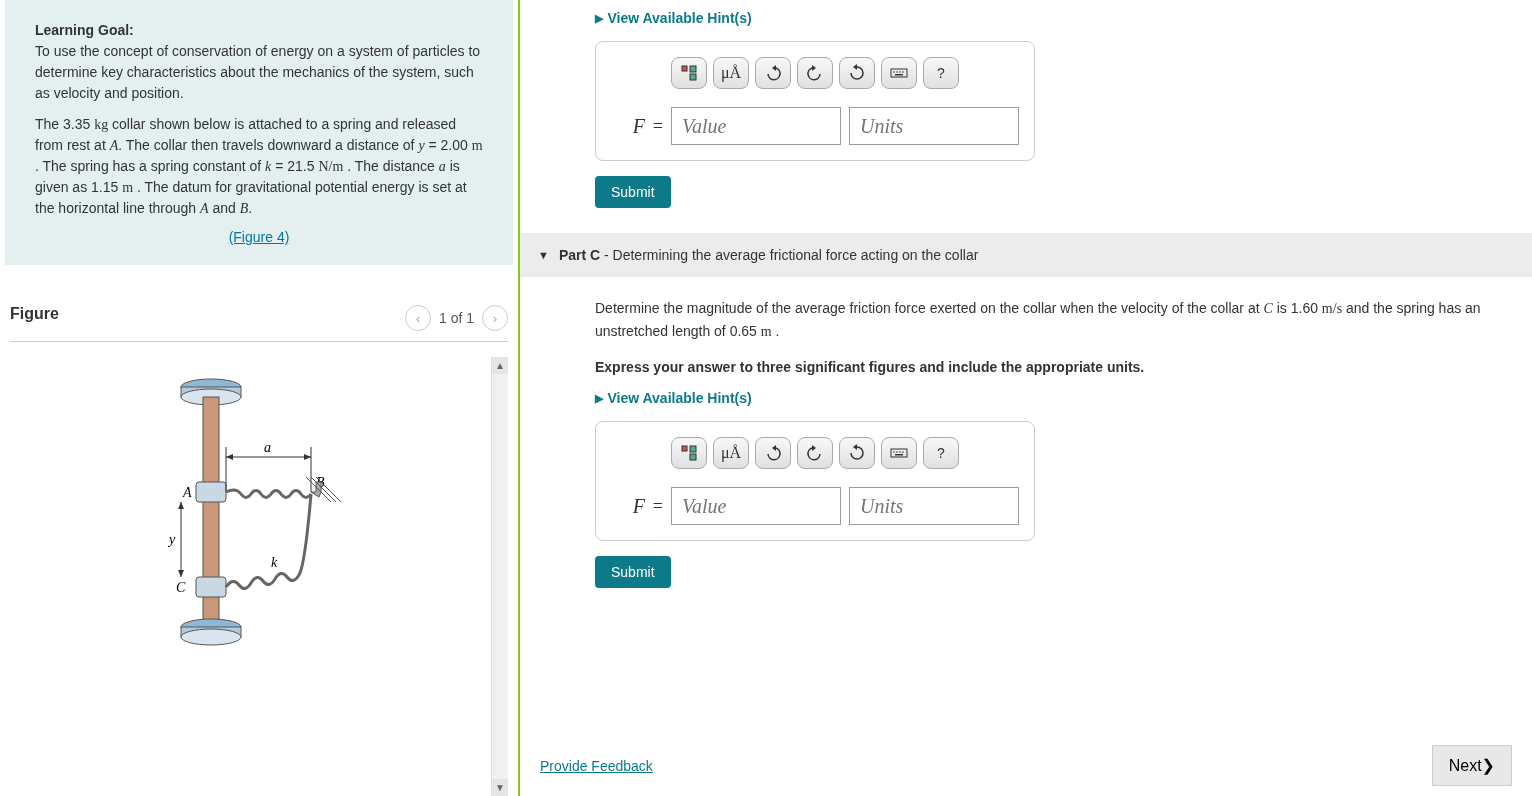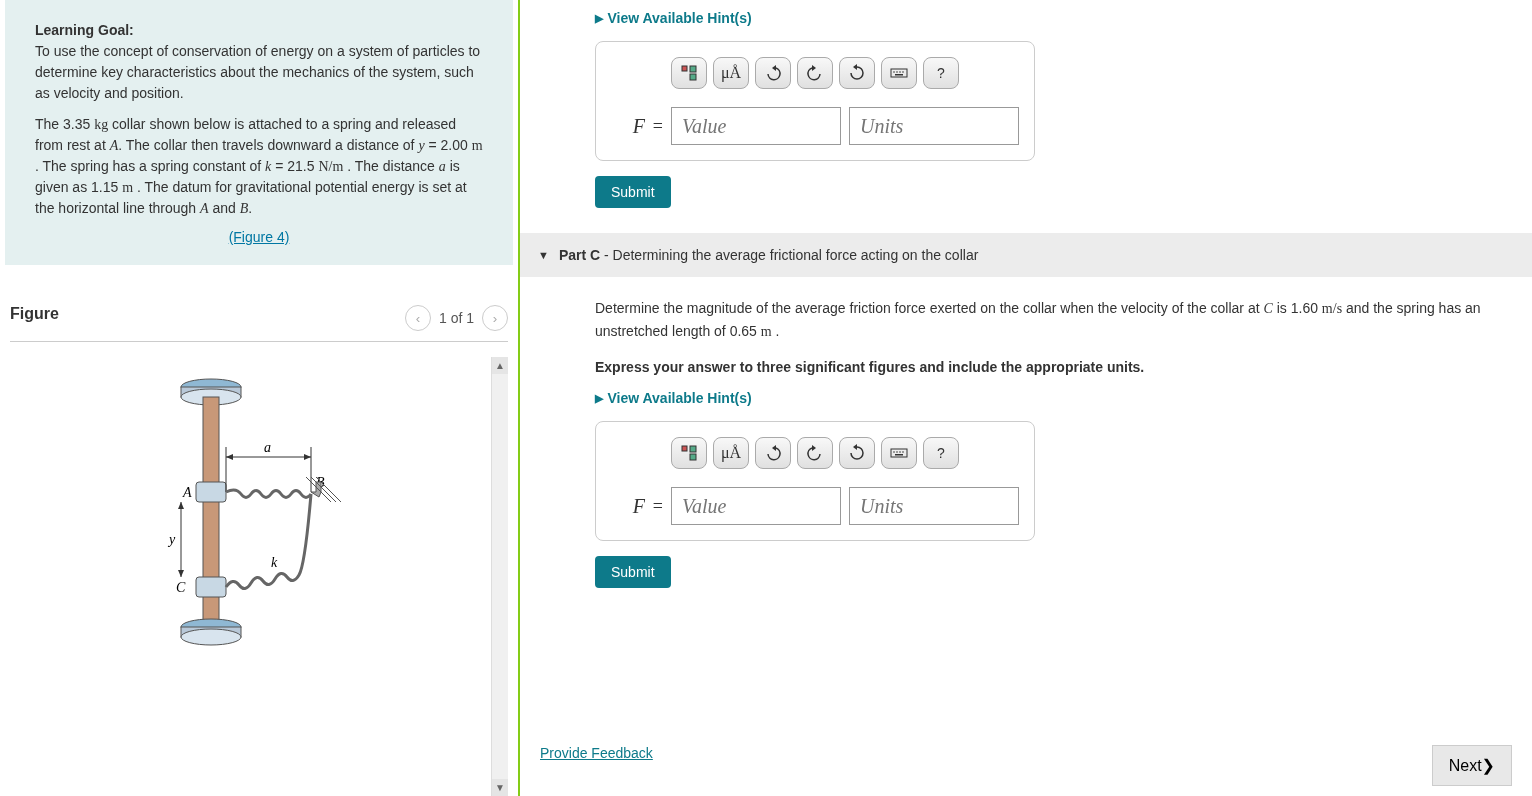--- a/index.html
+++ b/index.html
@@ -37,21 +37,21 @@
 .answer-input{border:1px solid #999;height:38px;padding:0 10px;font-size:20px;font-style:italic;font-family:'Times New Roman',serif;color:#999}
 .answer-input.value{width:170px}
 .answer-input.units{width:170px}
 .submit-btn{background:#0d7a8a;color:#fff;border:none;padding:8px 16px;border-radius:4px;cursor:pointer;font-size:14px}
 .part-header{background:#ececec;padding:14px 18px;margin:25px -20px 20px -20px;display:flex;align-items:center;gap:10px}
 .part-header .tri{font-size:11px}
 .part-header strong{font-weight:bold}
 .question-text{line-height:1.6;margin-bottom:12px;padding-left:55px}
 .bold-text{font-weight:bold}
 .indent{padding-left:55px}
-.bottom-bar{display:flex;justify-content:space-between;position:absolute;bottom:10px;left:20px;right:20px}
+.bottom-bar{display:flex;justify-content:space-between;align-items:center;position:absolute;bottom:10px;left:20px;right:20px}
 .feedback-link{color:#0d7a8a;text-decoration:underline;cursor:pointer}
 .next-btn{background:#e8e8e8;border:1px solid #ccc;padding:10px 16px;cursor:pointer;font-size:16px;display:flex;align-items:center;}
 .section-b{padding-left:55px}
 </style>
 </head>
 <body>
 
 <div class="container">
   <div class="left-panel">
     <div class="learning-box">

